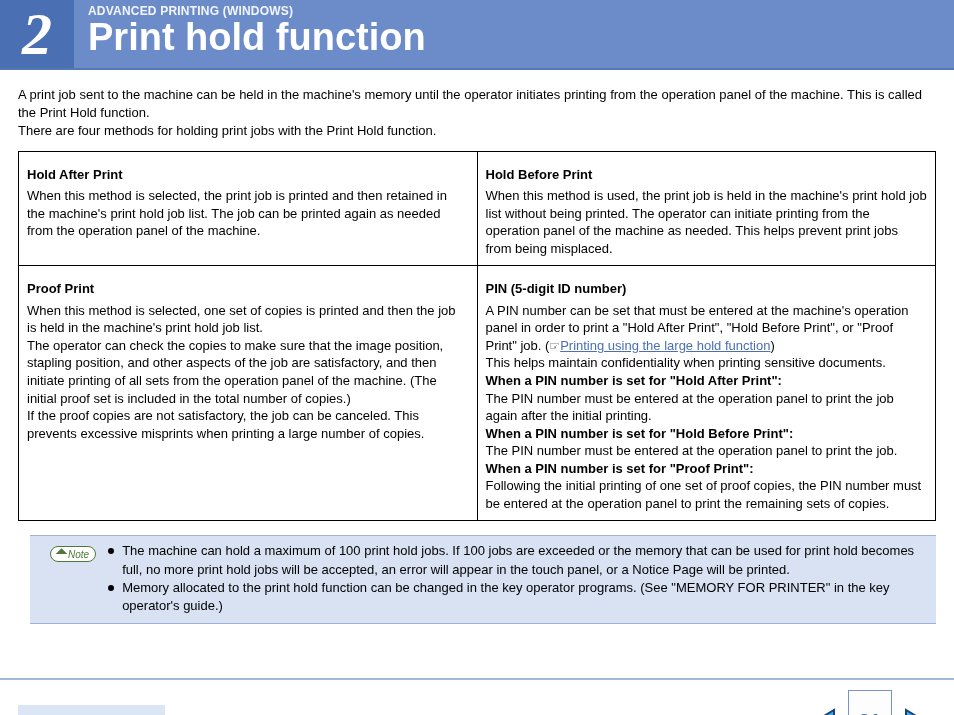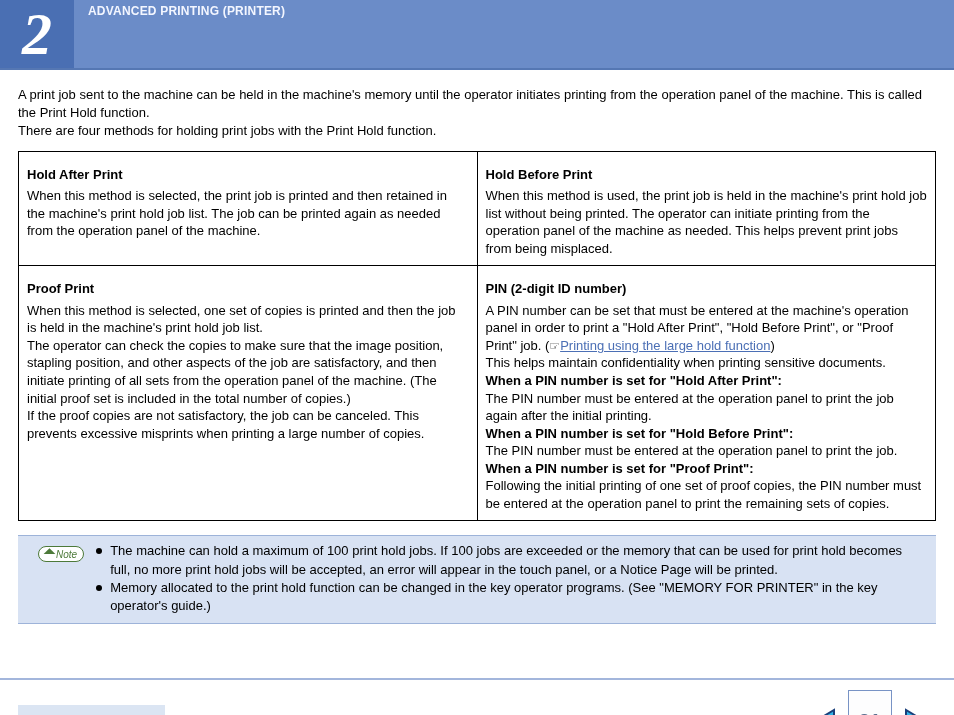--- a/index.html
+++ b/index.html
@@ -42,21 +42,21 @@
     line-height: 1.35;
   }
   .cell-title { font-weight: bold; margin-bottom: 4px; }
   .bold-inline { font-weight: bold; }
   .link { color: #4b6fb5; text-decoration: underline; }
   .pointer-glyph { font-family: "Segoe UI Symbol", "Arial Unicode MS", sans-serif; font-size: 12px; }
   .note-box {
     background: #d8e2f3;
     border-top: 1px solid #9db3d9;
     border-bottom: 1px solid #9db3d9;
-    margin: 14px 0 0 0;
+    margin: 14px 0 0 12px;
     padding: 6px 16px 8px 6px;
     display: flex;
   }
   .note-pill {
     border: 1.5px solid #4d7a3a;
     color: #4d7a3a;
     background: #fff;
     border-radius: 12px;
     font-size: 10px;
     font-style: italic;
@@ -111,21 +111,22 @@
     margin: 0 6px;
     background: #fdfdfe;
   }
 </style>
 </head>
 <body>
 
 <div class="header-band">
   <div class="chapter-box">2</div>
   <div class="header-titles">
-    <div class="section-label">ADVANCED PRINTING (PRINTER)</div>
+    <div class="section-label">ADVANCED PRINTING (WINDOWS)</div>
+    <div class="page-title">Print hold function</div>
   </div>
 </div>
 
 <div class="body-area">
   <div class="intro">
     <span>A print job sent to the machine can be held in the machine's memory until the operator initiates printing from the operation panel of the machine. This is called the Print Hold function.</span><br>
     <span>There are four methods for holding print jobs with the Print Hold function.</span>
   </div>
 
   <table class="methods">
@@ -143,21 +144,21 @@
     <tr>
       <td>
         <div class="cell-title">Proof Print</div>
         <div>
           <span>When this method is selected, one set of copies is printed and then the job is held in the machine's print hold job list.</span><br>
           <span>The operator can check the copies to make sure that the image position, stapling position, and other aspects of the job are satisfactory, and then initiate printing of all sets from the operation panel of the machine. (The initial proof set is included in the total number of copies.)</span><br>
           <span>If the proof copies are not satisfactory, the job can be canceled. This prevents excessive misprints when printing a large number of copies.</span>
         </div>
       </td>
       <td>
-        <div class="cell-title">PIN (2-digit ID number)</div>
+        <div class="cell-title">PIN (5-digit ID number)</div>
         <div>
           <span>A PIN number can be set that must be entered at the machine's operation panel in order to print a "Hold After Print", "Hold Before Print", or "Proof Print" job. (</span><span class="pointer-glyph">☞</span><a href="#" class="link">Printing using the large hold function</a><span>)</span><br>
           <span>This helps maintain confidentiality when printing sensitive documents.</span><br>
           <span class="bold-inline">When a PIN number is set for "Hold After Print":</span><br>
           <span>The PIN number must be entered at the operation panel to print the job again after the initial printing.</span><br>
           <span class="bold-inline">When a PIN number is set for "Hold Before Print":</span><br>
           <span>The PIN number must be entered at the operation panel to print the job.</span><br>
           <span class="bold-inline">When a PIN number is set for "Proof Print":</span><br>
           <span>Following the initial printing of one set of proof copies, the PIN number must be entered at the operation panel to print the remaining sets of copies.</span>
         </div>

